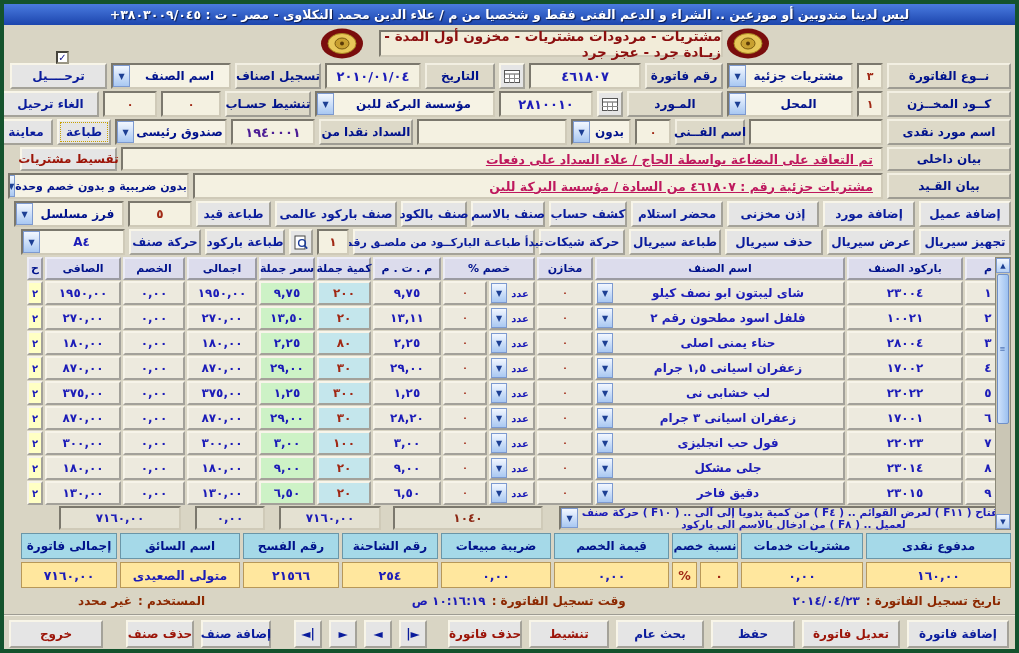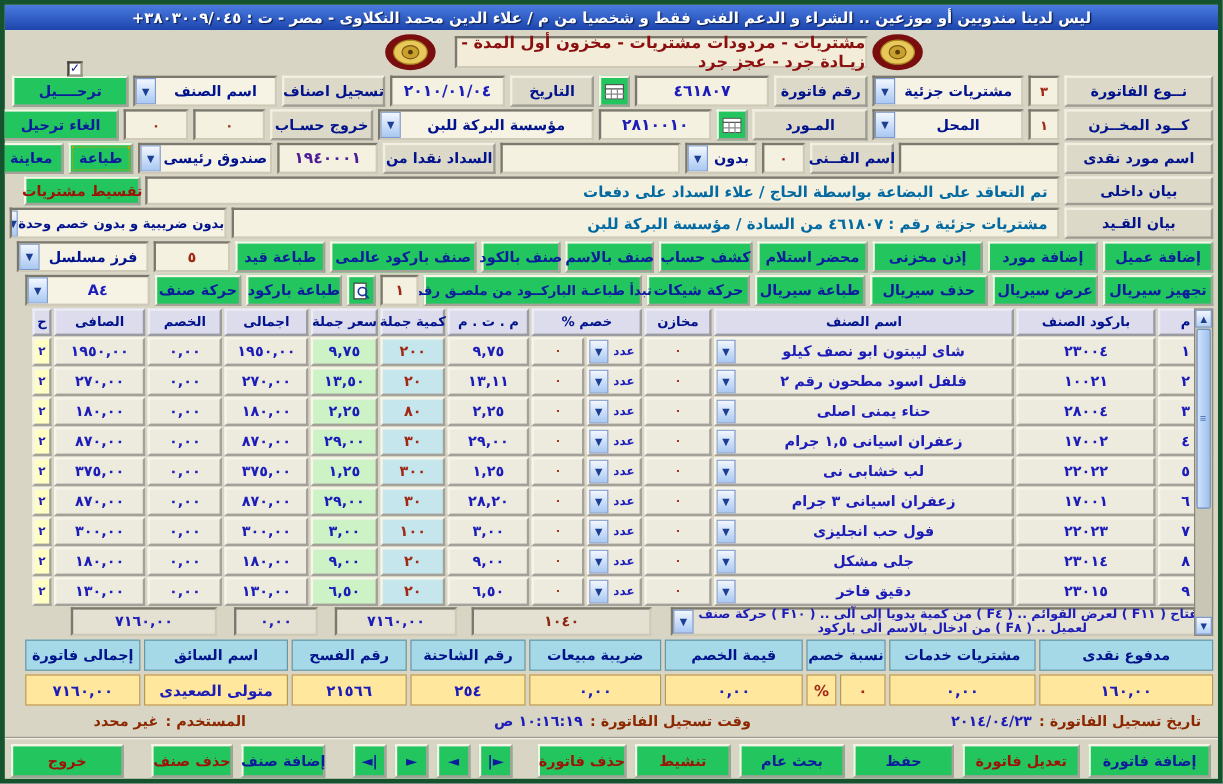--- a/index.html
+++ b/index.html
@@ -35,32 +35,32 @@
   .lbl {
     background:#ddd9c8; border:2px outset #f2efe2; color:#00128c; font-size:12px;
     display:flex; align-items:center; justify-content:center; flex-shrink:0; white-space:nowrap;
   }
   .fld {
     background:#f4f1e1; border:2px inset #cfcab8; color:#1c1cb8; font-size:13px;
     display:flex; align-items:center; justify-content:center; flex-shrink:0; overflow:hidden;
   }
   .fld.red { color:#a02814; font-size:11px; }
   .fld.dim { color:#4c1d95; }
-  .fld.note { color:#0369a1; font-size:12.5px; justify-content:flex-start; padding:0 8px; }
+  .fld.note { color:#be185d; font-size:12.5px; justify-content:flex-start; padding:0 8px;text-decoration:underline; }
   .combo {
     background:#f6f3e5; border:2px inset #cfcab8; display:flex; align-items:stretch;
     color:#00128c; font-size:12px; flex-shrink:0; overflow:hidden;
   }
   .combo .txt { flex:1; display:flex; align-items:center; justify-content:center; white-space:nowrap; }
   .combo .arr {
     width:17px; background:linear-gradient(#f2f7ff,#a9c8f2); border:1px solid #7d9ad0;
     color:#1c3f94; font-size:8px; display:flex; align-items:center; justify-content:center;
   }
   .btn {
-    background:#22c55e; border:2px outset #f8f5e8; color:#0a1c9c; font-size:12px;
+    background:#e5e5e5; border:2px outset #f8f5e8; color:#0a1c9c; font-size:12px;
     display:flex; align-items:center; justify-content:center; flex-shrink:0; white-space:nowrap; cursor:default;
   }
   .btn.red { color:#9c1408; }
   .btn.focused { outline:1px dotted #c8a000; outline-offset:-4px; }
   .icbtn { width:26px; padding:0; }
   
   .tblwrap { position:relative; margin:1px 4px 0; padding-left:18px; }
   .trow { display:flex; gap:2px; height:24px; margin-bottom:1px; }
   .hrow { height:23px; }
   .hcell {
@@ -206,21 +206,21 @@
             <line x1="5.5" y1="4" x2="5.5" y2="13" stroke="#888"></line>
           <line x1="10.5" y1="4" x2="10.5" y2="13" stroke="#888"></line>
             <line x1="0" y1="8.5" x2="16" y2="8.5" stroke="#888"></line>
         </svg>
       </div>
       <div class="fld" style="width:94px">٢٨١٠٠١٠</div>
       <div class="combo" style="width:180px">
         <span class="txt">مؤسسة البركة للبن</span>
         <span class="arr">▼</span>
       </div>
-      <div class="lbl" style="width:86px">خروج حسـاب</div>
+      <div class="lbl" style="width:86px">تنشيط حسـاب</div>
       <div class="fld red" style="width:60px">٠</div>
       <div class="fld red" style="width:54px">٠</div>
       <div class="btn" style="width:97px">الغاء ترحيل</div>
     </div>
 
     <div class="frow">
       <div class="lbl" style="width:124px">اسم مورد نقدى</div>
       <div class="fld" style="width:134px"></div>
       <div class="lbl" style="width:70px">اسم الفــنى</div>
       <div class="fld red" style="width:36px">٠</div>

